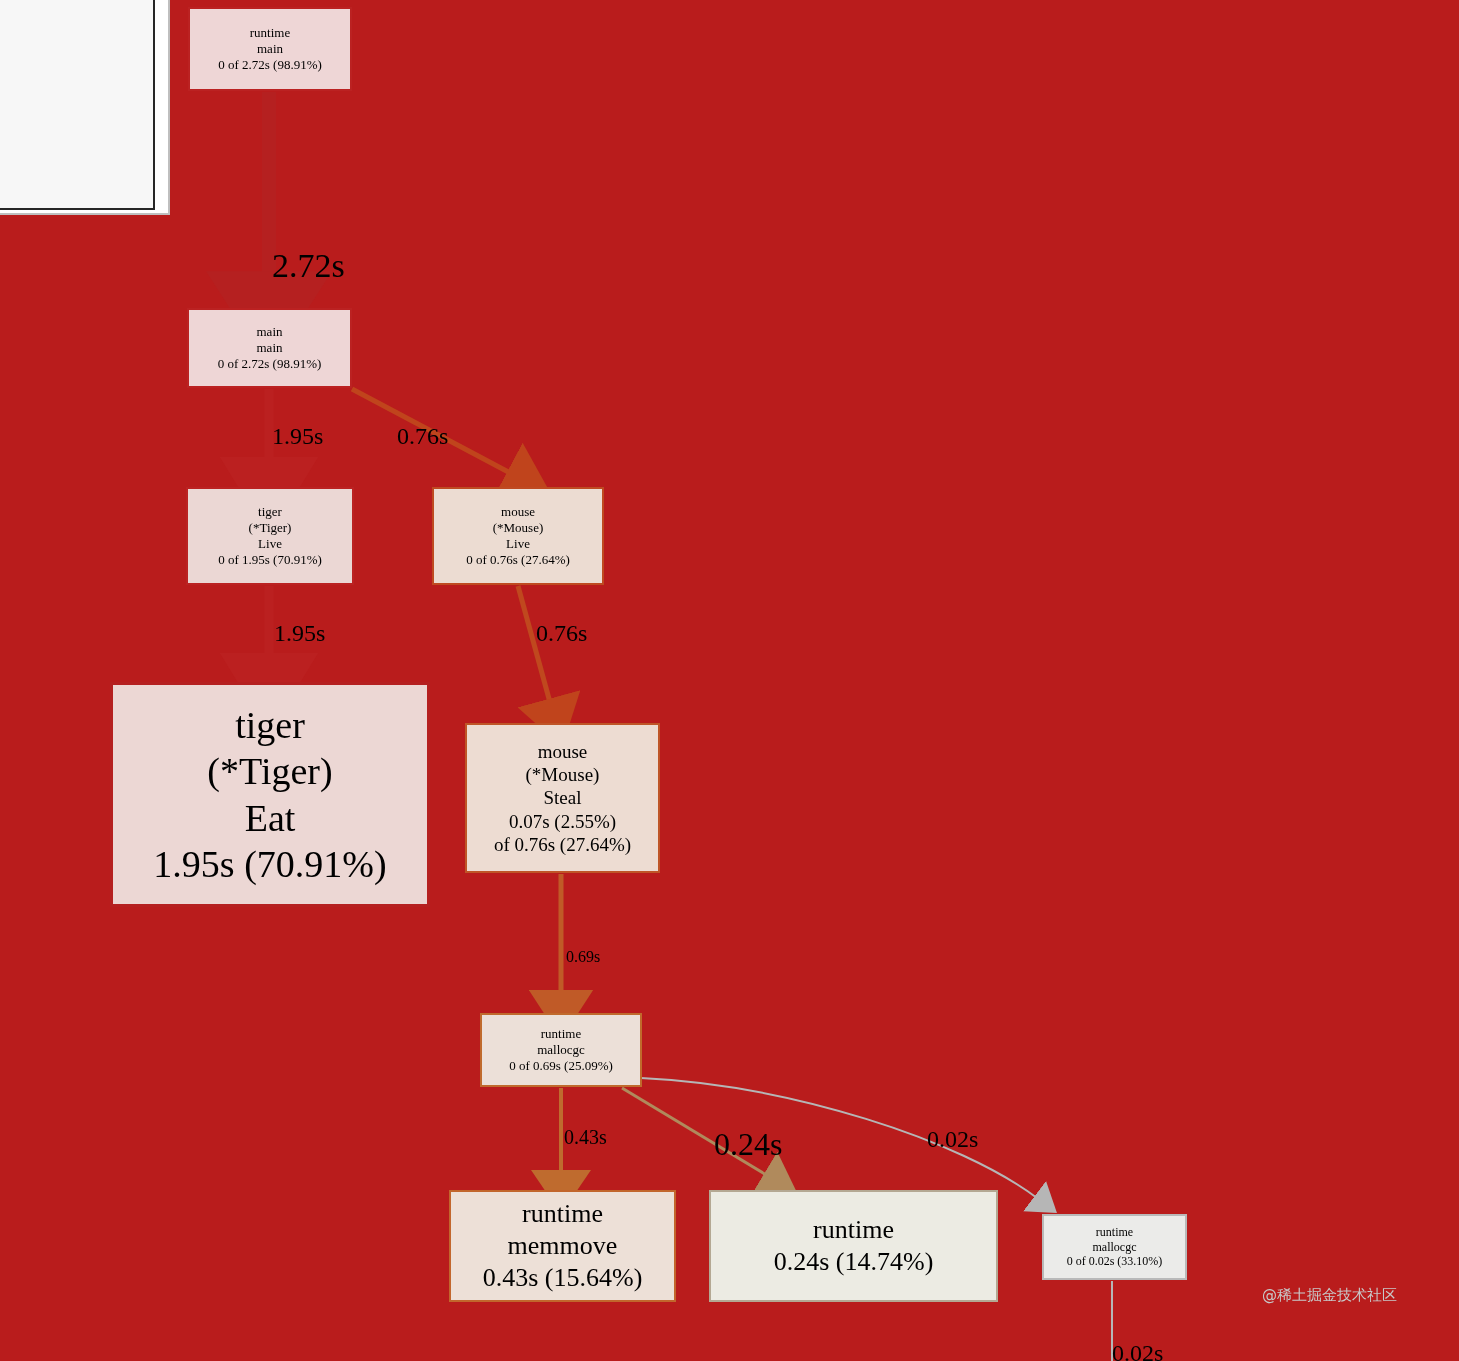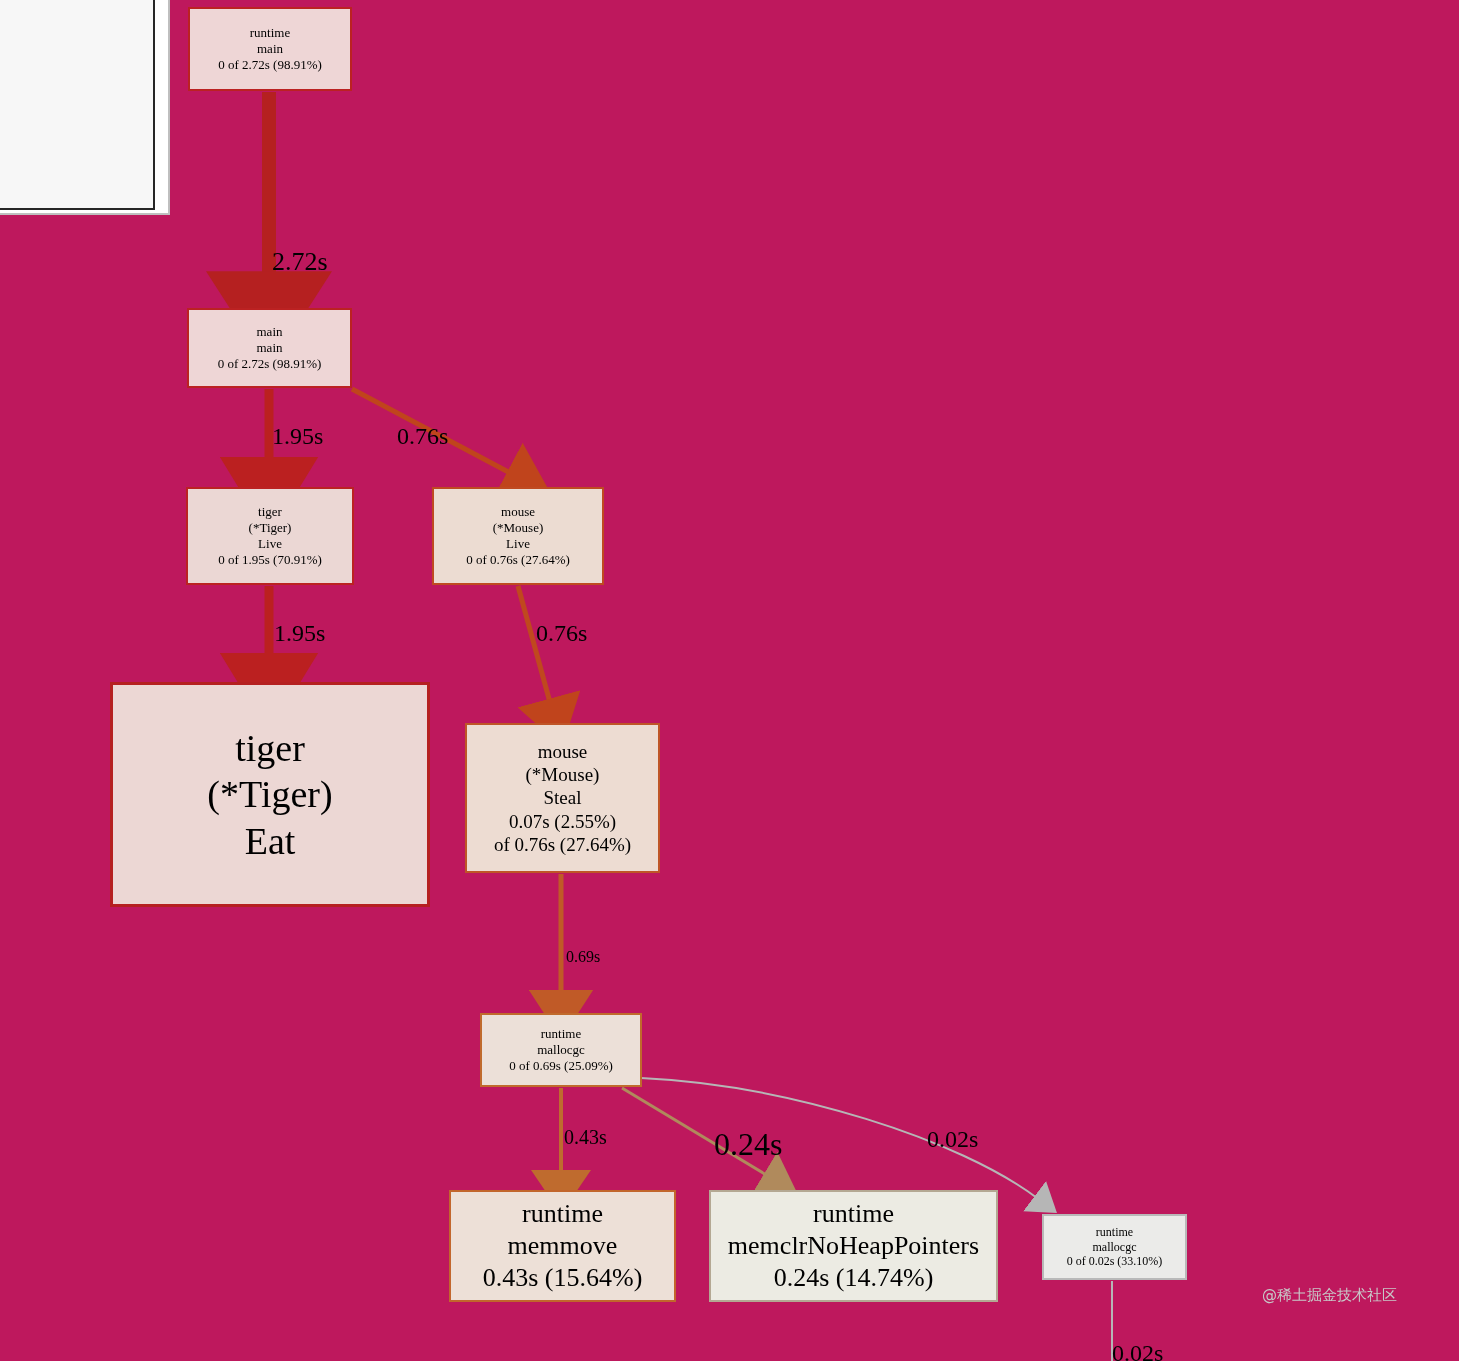--- a/index.html
+++ b/index.html
@@ -4,21 +4,21 @@
 <style>
   html, body {
     margin: 0;
     padding: 0;
     background: #ffffff;
   }
   #canvas {
     position: relative;
     width: 1459px;
     height: 1361px;
-    background: #be185d;
+    background: #b91c1c;
     overflow: hidden;
     font-family: "Liberation Serif", "DejaVu Serif", serif;
   }
   svg.edges {
     position: absolute;
     left: 0;
     top: 0;
     width: 1459px;
     height: 1361px;
     pointer-events: none;
@@ -140,20 +140,21 @@
     <span class="line">mouse</span>
     <span class="line">(*Mouse)</span>
     <span class="line">Live</span>
     <span class="line">0 of 0.76s (27.64%)</span>
   </div>
 
   <div class="node" style="left:110px; top:682px; width:320px; height:225px; background:#ecd7d4; border-color:#b52020; border-width:3px; font-size:38px;">
     <span class="line">tiger</span>
     <span class="line">(*Tiger)</span>
     <span class="line">Eat</span>
+    <span class="line">1.95s (70.91%)</span>
   </div>
 
   <div class="node" style="left:465px; top:723px; width:195px; height:150px; background:#eddcd2; border-color:#bf5527; border-width:2px; font-size:19px;">
     <span class="line">mouse</span>
     <span class="line">(*Mouse)</span>
     <span class="line">Steal</span>
     <span class="line">0.07s (2.55%)</span>
     <span class="line">of 0.76s (27.64%)</span>
   </div>
 
@@ -164,31 +165,30 @@
   </div>
 
   <div class="node" style="left:449px; top:1190px; width:227px; height:112px; background:#ede0d7; border-color:#c2662c; border-width:2px; font-size:26px;">
     <span class="line">runtime</span>
     <span class="line">memmove</span>
     <span class="line">0.43s (15.64%)</span>
   </div>
 
   <div class="node" style="left:709px; top:1190px; width:289px; height:112px; background:#ecebe3; border-color:#b4a893; border-width:2px; font-size:26px;">
     <span class="line">runtime</span>
-    <span class="line">memclrNoHeapPointers</span>
     <span class="line">0.24s (14.74%)</span>
   </div>
 
   <div class="node" style="left:1042px; top:1214px; width:145px; height:66px; background:#ebebe9; border-color:#b9b9b9; border-width:2px; font-size:12px;">
     <span class="line">runtime</span>
     <span class="line">mallocgc</span>
     <span class="line">0 of 0.02s (33.10%)</span>
   </div>
 
-  <div class="edge-label" style="left:272px; top:247px; font-size:26px;">2.72s</div>
+  <div class="edge-label" style="left:272px; top:247px; font-size:34px;">2.72s</div>
   <div class="edge-label" style="left:272px; top:423px; font-size:24px;">1.95s</div>
   <div class="edge-label" style="left:397px; top:423px; font-size:24px;">0.76s</div>
   <div class="edge-label" style="left:274px; top:620px; font-size:24px;">1.95s</div>
   <div class="edge-label" style="left:536px; top:620px; font-size:24px;">0.76s</div>
   <div class="edge-label" style="left:566px; top:948px; font-size:16px;">0.69s</div>
   <div class="edge-label" style="left:564px; top:1126px; font-size:20px;">0.43s</div>
   <div class="edge-label" style="left:714px; top:1126px; font-size:32px;">0.24s</div>
   <div class="edge-label" style="left:927px; top:1126px; font-size:24px;">0.02s</div>
   <div class="edge-label" style="left:1112px; top:1340px; font-size:24px;">0.02s</div>
 

